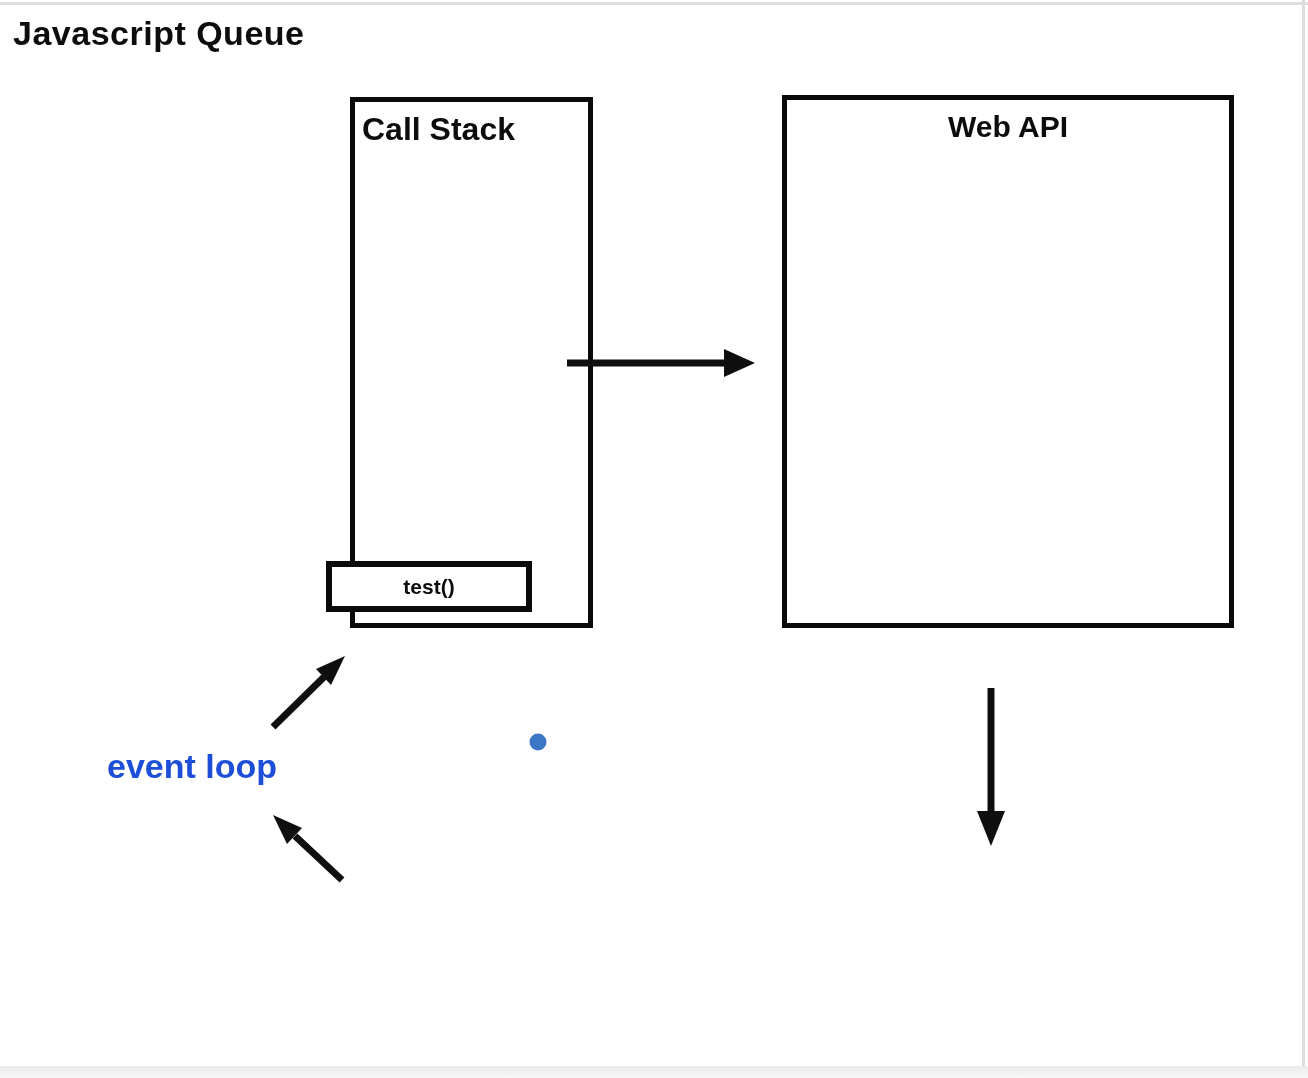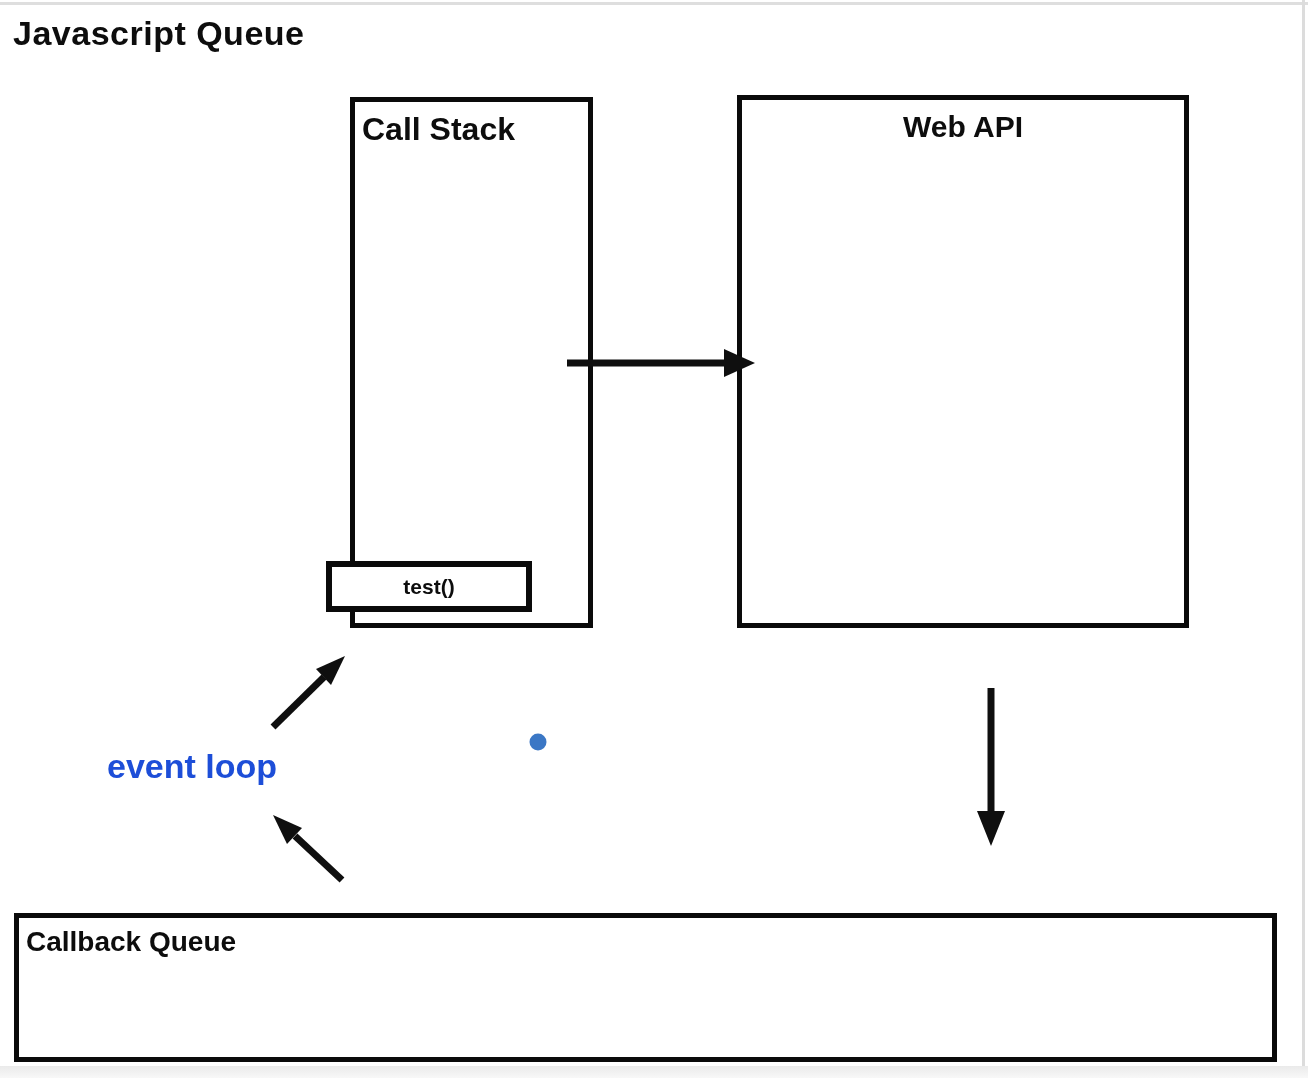--- a/index.html
+++ b/index.html
@@ -37,21 +37,21 @@
     white-space: nowrap;
   }
   .box {
     position: absolute;
     border: 5px solid #0a0a0a;
     background: #ffffff;
     box-sizing: border-box;
   }
   .box-memory-heap { left: 13px;  top: 96px;  width: 246px;  height: 530px; }
   .box-call-stack  { left: 310px; top: 97px;  width: 243px;  height: 531px; margin-left: 40px; }
-  .box-web-api     { left: 737px; top: 95px;  width: 452px;  height: 533px; }
+  .box-web-api     { left: 782px; top: 95px;  width: 452px;  height: 533px; }
   .box-callback-q  { left: 14px;  top: 913px; width: 1263px; height: 149px; }
   .box-label {
     font-weight: bold;
     color: #0d0d0d;
     white-space: nowrap;
   }
   .lbl-memory-heap { position: absolute; left: 2px;  top: 7px;  font-size: 32px; }
   .lbl-call-stack  { position: absolute; left: 7px;  top: 9px;  font-size: 32px; }
   .lbl-web-api     { position: absolute; left: 0; right: 0; top: 10px; font-size: 30px; text-align: center; }
   .lbl-callback-q  { position: absolute; left: 7px;  top: 8px;  font-size: 28px; }
@@ -99,23 +99,20 @@
   <div class="box box-call-stack">
     <div class="box-label lbl-call-stack">Call Stack</div>
   </div>
 
   <div class="frame-test">test()</div>
 
   <div class="box box-web-api">
     <div class="box-label lbl-web-api">Web API</div>
   </div>
 
-  <div class="box box-callback-q">
-    <div class="box-label lbl-callback-q">Callback Queue</div>
-  </div>
 
   <div class="event-loop-label">event loop</div>
 
   <svg class="overlay-svg" viewBox="0 0 1308 1078">
 
     <g stroke="#0f0f0f" fill="#0f0f0f">
       <line x1="567" y1="363" x2="727" y2="363" stroke-width="7"></line>
       <polygon points="755,363 724,349 724,377" stroke="none"></polygon>
     </g>
 

